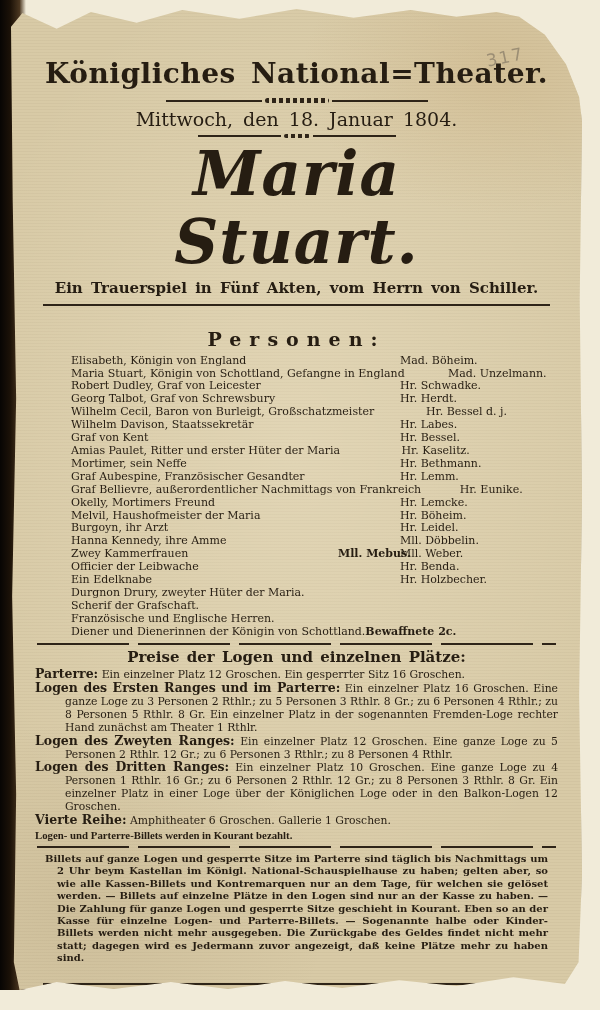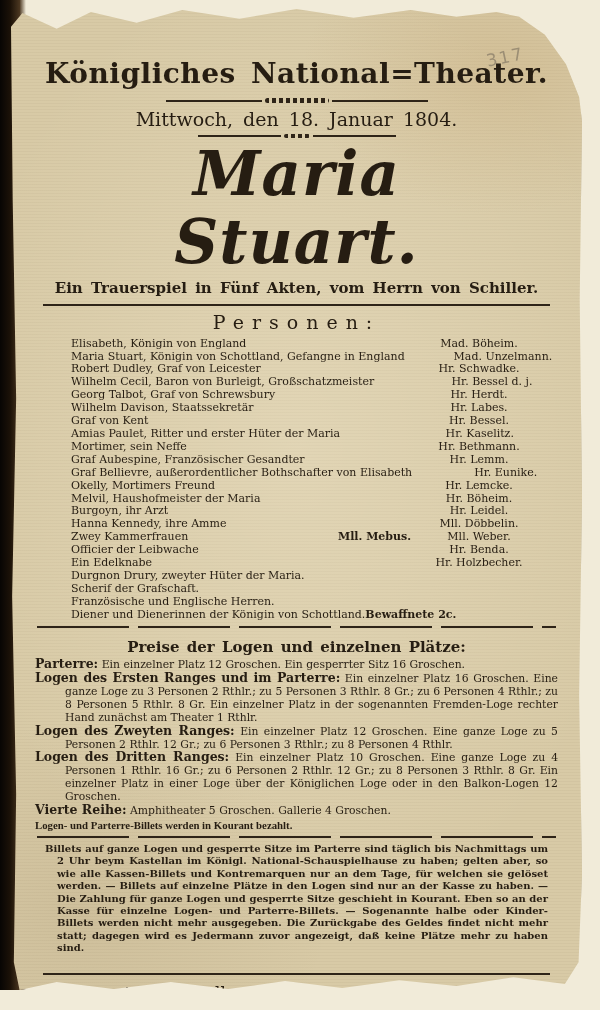--- a/index.html
+++ b/index.html
@@ -53,28 +53,28 @@
     word-spacing:58px;letter-spacing:1px;line-height:1.12;font-style:italic;
   }
   .subtitle{margin-top:2px;text-align:center;font-size:15px;font-weight:bold;word-spacing:3px;}
   .rule{height:2px;background:#2e2418;}
   .rule-seg{background:repeating-linear-gradient(90deg,#2e2418 0 92px,rgba(46,36,24,0) 92px 101px);}
   .r1{margin:7px 8px 0;}
   .r2{margin:4px 2px 0;height:2.5px;}
   .r3{margin:5px 2px 0;}
   .r4{margin:5px 8px 0;height:2.5px;}
   .personen{
-    margin-top:5px;text-align:center;font-size:19px;font-weight:normal;letter-spacing:8px;
+    margin-top:22px;text-align:center;font-size:19px;font-weight:bold;letter-spacing:8px;
   }
   .cast{margin-top:5px;font-size:11px;}
   .crow{display:flex;line-height:12.9px;padding-left:36px;white-space:nowrap;}
   .crow .role{flex:1;overflow:visible;}
   .crow .mid{width:62px;font-weight:bold;}
-  .crow .perf{width:158px;text-align:center;}
-  .prices{margin-top:10px;}
+  .crow .perf{width:158px;}
+  .prices{margin-top:3px;}
   .prices-heading{text-align:center;font-size:15px;font-weight:bold;margin-bottom:2px;word-spacing:2px;}
   .pline{margin:0;font-size:10.8px;line-height:12.9px;padding-left:30px;text-indent:-30px;text-align:justify;}
   .pline b{font-size:12.5px;}
   .prices-foot{text-align:left;font-size:10.8px;font-weight:bold;margin:1px 0 3px;font-family:Liberation Serif, serif;}
   .notice{
     margin:5px 10px 18px;font-size:10px;line-height:12.4px;text-align:justify;
     padding-left:12px;text-indent:-12px;font-weight:bold;
   }
   .times{margin-top:8px;text-align:center;font-size:17px;word-spacing:6px;}
   .kasse{margin-top:4px;text-align:center;font-size:25px;font-weight:bold;word-spacing:11px;letter-spacing:.5px;}
@@ -121,30 +121,30 @@
           <span class="role">Maria Stuart, Königin von Schottland, Gefangne in England</span>
           <span class="mid"></span>
           <span class="perf">Mad. Unzelmann.</span>
         </div>
       <div class="crow">
           <span class="role">Robert Dudley, Graf von Leicester</span>
           <span class="mid"></span>
           <span class="perf">Hr. Schwadke.</span>
         </div>
       <div class="crow">
+          <span class="role">Georg Talbot, Graf von Schrewsbury</span>
+          <span class="mid"></span>
+          <span class="perf">Hr. Herdt.</span>
+        </div>
+      <div class="crow">
           <span class="role">Wilhelm Cecil, Baron von Burleigt, Großschatzmeister</span>
           <span class="mid"></span>
           <span class="perf">Hr. Bessel d. j.</span>
         </div>
       <div class="crow">
-          <span class="role">Georg Talbot, Graf von Schrewsbury</span>
-          <span class="mid"></span>
-          <span class="perf">Hr. Herdt.</span>
-        </div>
-      <div class="crow">
           <span class="role">Wilhelm Davison, Staatssekretär</span>
           <span class="mid"></span>
           <span class="perf">Hr. Labes.</span>
         </div>
       <div class="crow">
           <span class="role">Graf von Kent</span>
           <span class="mid"></span>
           <span class="perf">Hr. Bessel.</span>
         </div>
       <div class="crow">
@@ -156,21 +156,21 @@
           <span class="role">Mortimer, sein Neffe</span>
           <span class="mid"></span>
           <span class="perf">Hr. Bethmann.</span>
         </div>
       <div class="crow">
           <span class="role">Graf Aubespine, Französischer Gesandter</span>
           <span class="mid"></span>
           <span class="perf">Hr. Lemm.</span>
         </div>
       <div class="crow">
-          <span class="role">Graf Bellievre, außerordentlicher Bothschafter von Elisabeth</span>
+          <span class="role">Graf Bellievre, außerordentlicher Nachmittags von Frankreich</span>
           <span class="mid"></span>
           <span class="perf">Hr. Eunike.</span>
         </div>
       <div class="crow">
           <span class="role">Okelly, Mortimers Freund</span>
           <span class="mid"></span>
           <span class="perf">Hr. Lemcke.</span>
         </div>
       <div class="crow">
           <span class="role">Melvil, Haushofmeister der Maria</span>
@@ -225,21 +225,21 @@
     </div>
 
     <div class="rule rule-seg r2"></div>
 
     <div class="prices">
       <div class="prices-heading">Preise der Logen und einzelnen Plätze:</div>
       <p class="pline"><b>Parterre:</b> <span>Ein einzelner Platz 12 Groschen.  Ein gesperrter Sitz 16 Groschen.</span></p>
       <p class="pline"><b>Logen des Ersten Ranges und im Parterre:</b> <span>Ein einzelner Platz 16 Groschen.  Eine ganze Loge zu 3 Personen 2 Rthlr.; zu 5 Personen 3 Rthlr. 8 Gr.; zu 6 Personen 4 Rthlr.; zu 8 Personen 5 Rthlr. 8 Gr. Ein einzelner Platz in der sogenannten Fremden-Loge rechter Hand zunächst am Theater 1 Rthlr.</span></p>
       <p class="pline"><b>Logen des Zweyten Ranges:</b> <span>Ein einzelner Platz 12 Groschen. Eine ganze Loge zu 5 Personen 2 Rthlr. 12 Gr.; zu 6 Personen 3 Rthlr.; zu 8 Personen 4 Rthlr.</span></p>
       <p class="pline"><b>Logen des Dritten Ranges:</b> <span>Ein einzelner Platz 10 Groschen. Eine ganze Loge zu 4 Personen 1 Rthlr. 16 Gr.; zu 6 Personen 2 Rthlr. 12 Gr.; zu 8 Personen 3 Rthlr. 8 Gr.  Ein einzelner Platz in einer Loge über der Königlichen Loge oder in den Balkon-Logen 12 Groschen.</span></p>
-      <p class="pline"><b>Vierte Reihe:</b> <span>Amphitheater 5 Groschen.  Gallerie 4 Groschen.</span></p>
+      <p class="pline"><b>Vierte Reihe:</b> <span>Amphitheater 6 Groschen.  Gallerie 1 Groschen.</span></p>
       <div class="prices-foot">Logen- und Parterre-Billets werden in Kourant bezahlt.</div>
     </div>
 
     <div class="rule rule-seg r3"></div>
 
     <p class="notice">Billets auf ganze Logen und gesperrte Sitze im Parterre sind täglich bis Nachmittags um 2 Uhr beym Kastellan im Königl. National-Schauspielhause zu haben; gelten aber, so wie alle Kassen-Billets und Kontremarquen nur an dem Tage, für welchen sie gelöset werden. — Billets auf einzelne Plätze in den Logen sind nur an der Kasse zu haben. — Die Zahlung für ganze Logen und gesperrte Sitze geschieht in Kourant.  Eben so an der Kasse für einzelne Logen- und Parterre-Billets. — Sogenannte halbe oder Kinder-Billets werden nicht mehr ausgegeben. Die Zurückgabe des Geldes findet nicht mehr statt; dagegen wird es Jedermann zuvor angezeigt, daß keine Plätze mehr zu haben sind.</p>
 
     <div class="rule r4"></div>
 
     <div class="times">Anfang halb 6 Uhr.  Das Ende 9 Uhr.</div>

